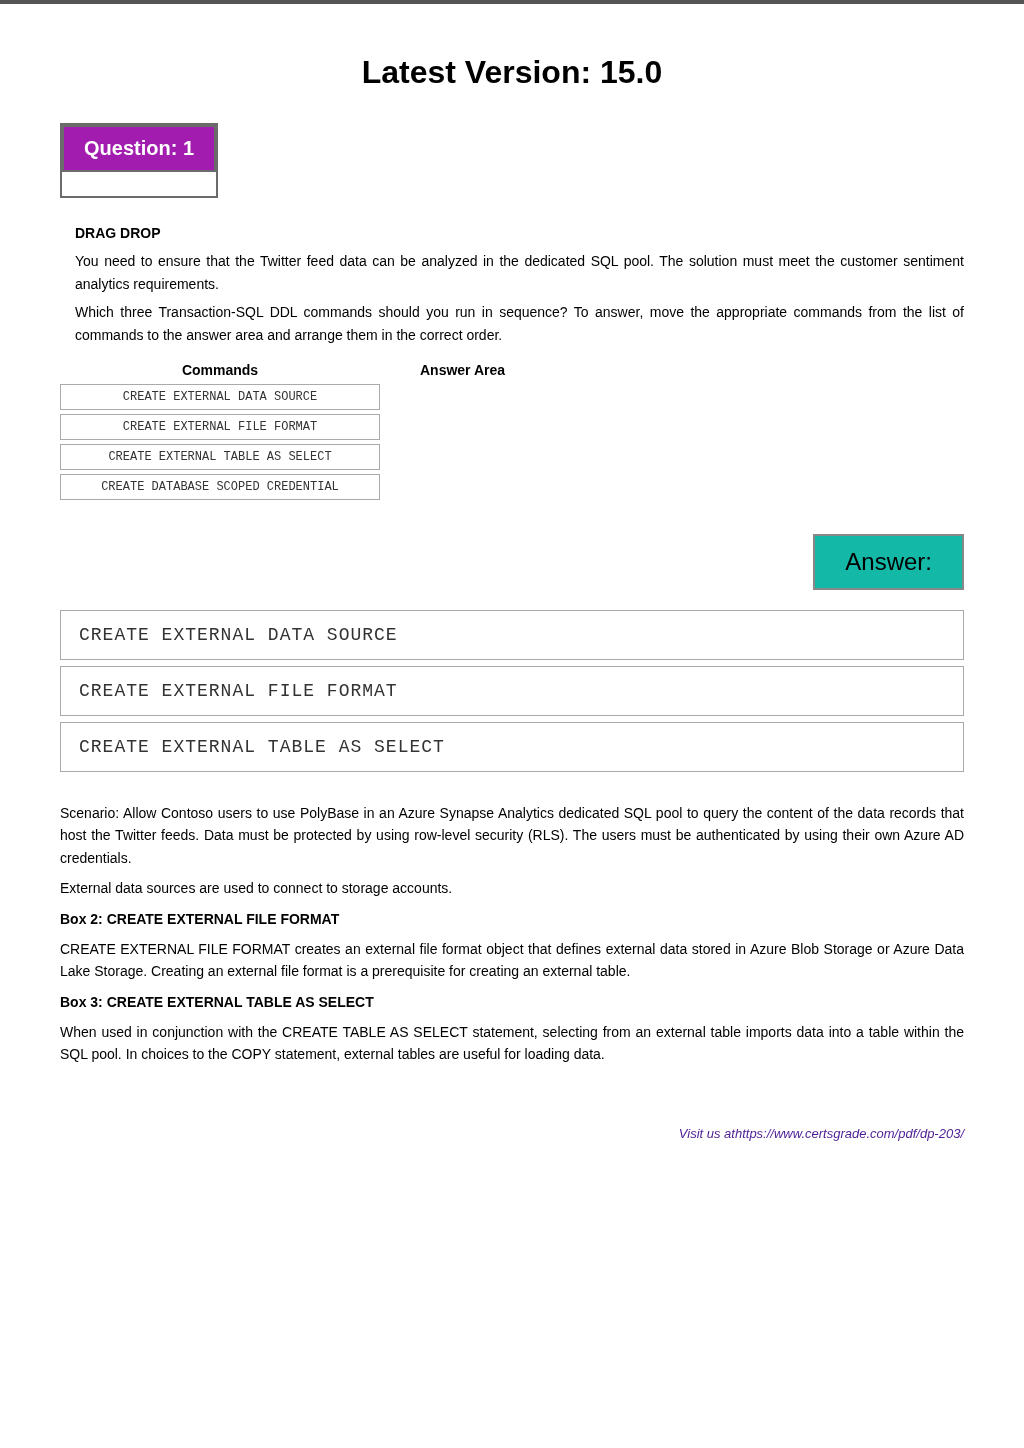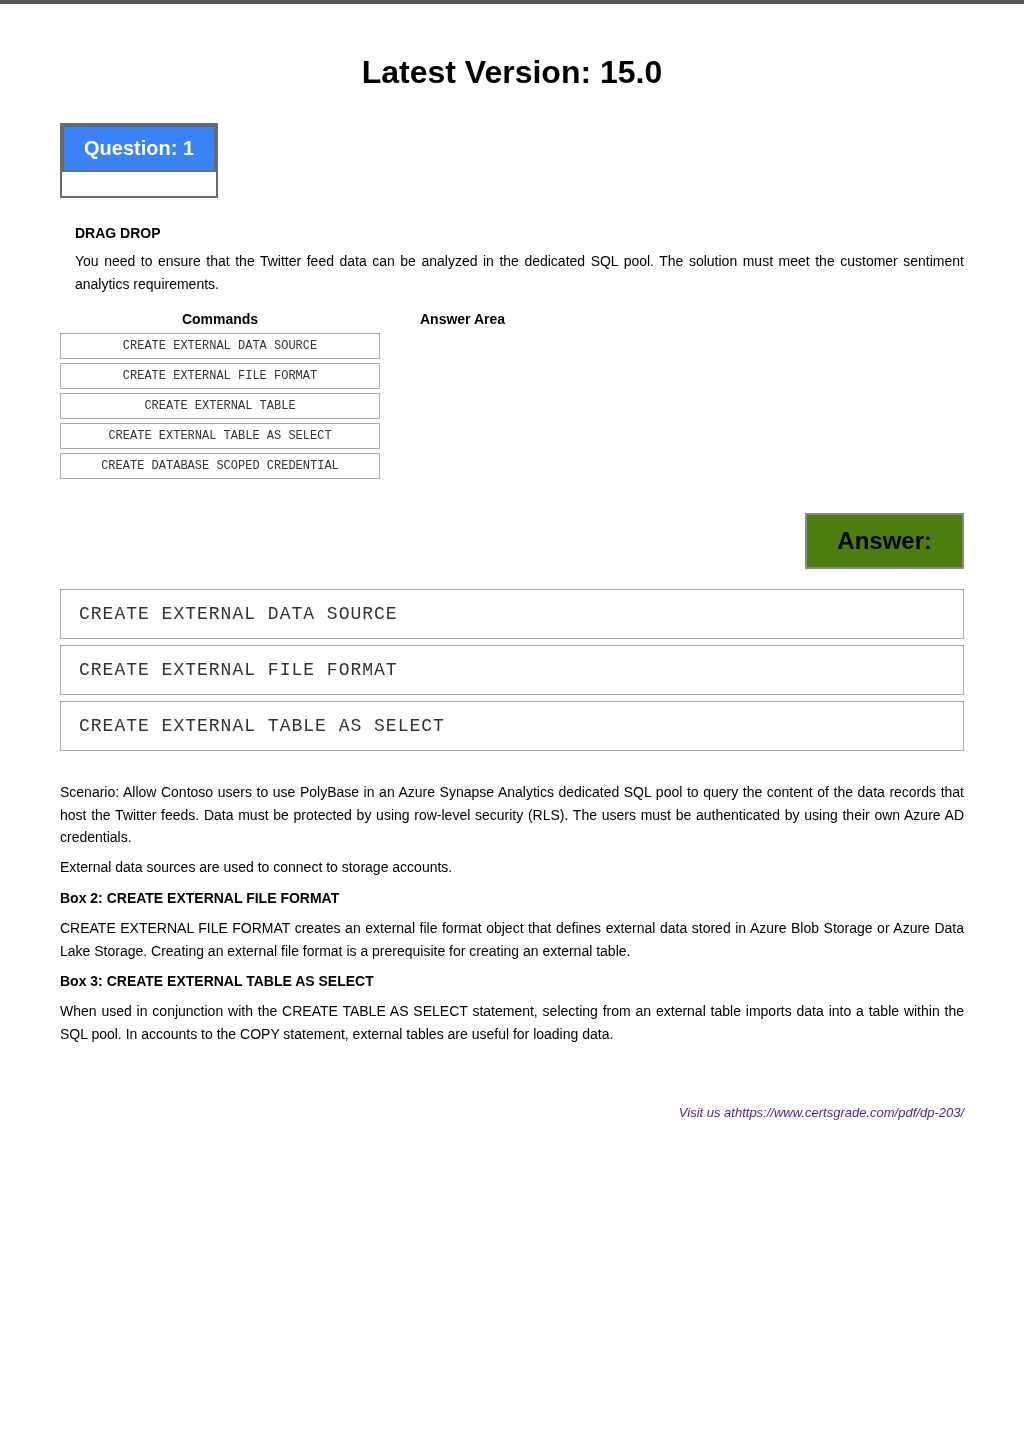--- a/index.html
+++ b/index.html
@@ -21,21 +21,21 @@
     .main-container {
       padding: 20px 60px 60px 60px;
     }
     .page-title {
       text-align: center;
       font-size: 32px;
       font-weight: bold;
       margin-bottom: 32px;
     }
     .question-header {
-      background: #3b82f6;
+      background: #a21caf;
       color: #fff;
       text-align: right;
       font-size: 20px;
       font-weight: bold;
       padding: 10px 20px;
       display: inline-block;
       margin-bottom: 24px;
       border: 2px solid #6b6b6b;
     }
     .question-header-wrapper {
@@ -82,22 +82,22 @@
     }
     .answer-section-wrapper {
       display: flex;
       justify-content: flex-end;
       margin-bottom: 20px;
     }
     .answer-label-box {
       border: 2px solid #888;
       padding: 12px 30px;
       font-size: 24px;
-      font-weight: bold;
-      background: #4d7c0f;
+      font-weight: normal;
+      background: #14b8a6;
       text-align: center;
     }
     .answer-boxes {
       margin-bottom: 30px;
     }
     .answer-box-item {
       border: 1px solid #aaa;
       padding: 14px 18px;
       margin-bottom: 6px;
       font-family: 'Courier New', Courier, monospace;
@@ -141,30 +141,30 @@
 
   
   <div class="question-header-wrapper">
     <div class="question-header">Question: 1</div>
   </div>
 
   
   <div class="question-intro">
     <p class="drag-intro">DRAG DROP</p>
     <p>You need to ensure that the Twitter feed data can be analyzed in the dedicated SQL pool. The solution must meet the customer sentiment analytics requirements.</p>
+    <p>Which three Transaction-SQL DDL commands should you run in sequence? To answer, move the appropriate commands from the list of commands to the answer area and arrange them in the correct order.</p>
   </div>
 
   
   <div class="drag-drop-section">
 
     <div class="commands-col">
       <div class="col-header">Commands</div>
       <div class="command-box">CREATE EXTERNAL DATA SOURCE</div>
       <div class="command-box">CREATE EXTERNAL FILE FORMAT</div>
-      <div class="command-box">CREATE EXTERNAL TABLE</div>
       <div class="command-box">CREATE EXTERNAL TABLE AS SELECT</div>
       <div class="command-box">CREATE DATABASE SCOPED CREDENTIAL</div>
     </div>
 
     <div class="answer-area-col">
       <div class="col-header">Answer Area</div>
     </div>
   </div>
 
   
@@ -179,21 +179,21 @@
     <div class="answer-box-item">CREATE  EXTERNAL  TABLE  AS  SELECT</div>
   </div>
 
   
   <div class="explanation-section">
     <p>Scenario: Allow Contoso users to use PolyBase in an Azure Synapse Analytics dedicated SQL pool to query the content of the data records that host the Twitter feeds. Data must be protected by using row-level security (RLS). The users must be authenticated by using their own Azure AD credentials.</p>
     <p>External data sources are used to connect to storage accounts.</p>
     <p><span class="box-label">Box 2: CREATE EXTERNAL FILE FORMAT</span></p>
     <p>CREATE EXTERNAL FILE FORMAT creates an external file format object that defines external data stored in Azure Blob Storage or Azure Data Lake Storage. Creating an external file format is a prerequisite for creating an external table.</p>
     <p><span class="box-label">Box 3: CREATE EXTERNAL TABLE AS SELECT</span></p>
-    <p>When used in conjunction with the CREATE TABLE AS SELECT statement, selecting from an external table imports data into a table within the SQL pool. In accounts to the COPY statement, external tables are useful for loading data.</p>
+    <p>When used in conjunction with the CREATE TABLE AS SELECT statement, selecting from an external table imports data into a table within the SQL pool. In choices to the COPY statement, external tables are useful for loading data.</p>
   </div>
 
   
   <div class="footer">
     <span>Visit us athttps://www.certsgrade.com/pdf/dp-203/</span>
   </div>
 
 </div>
 
 </body></html>

